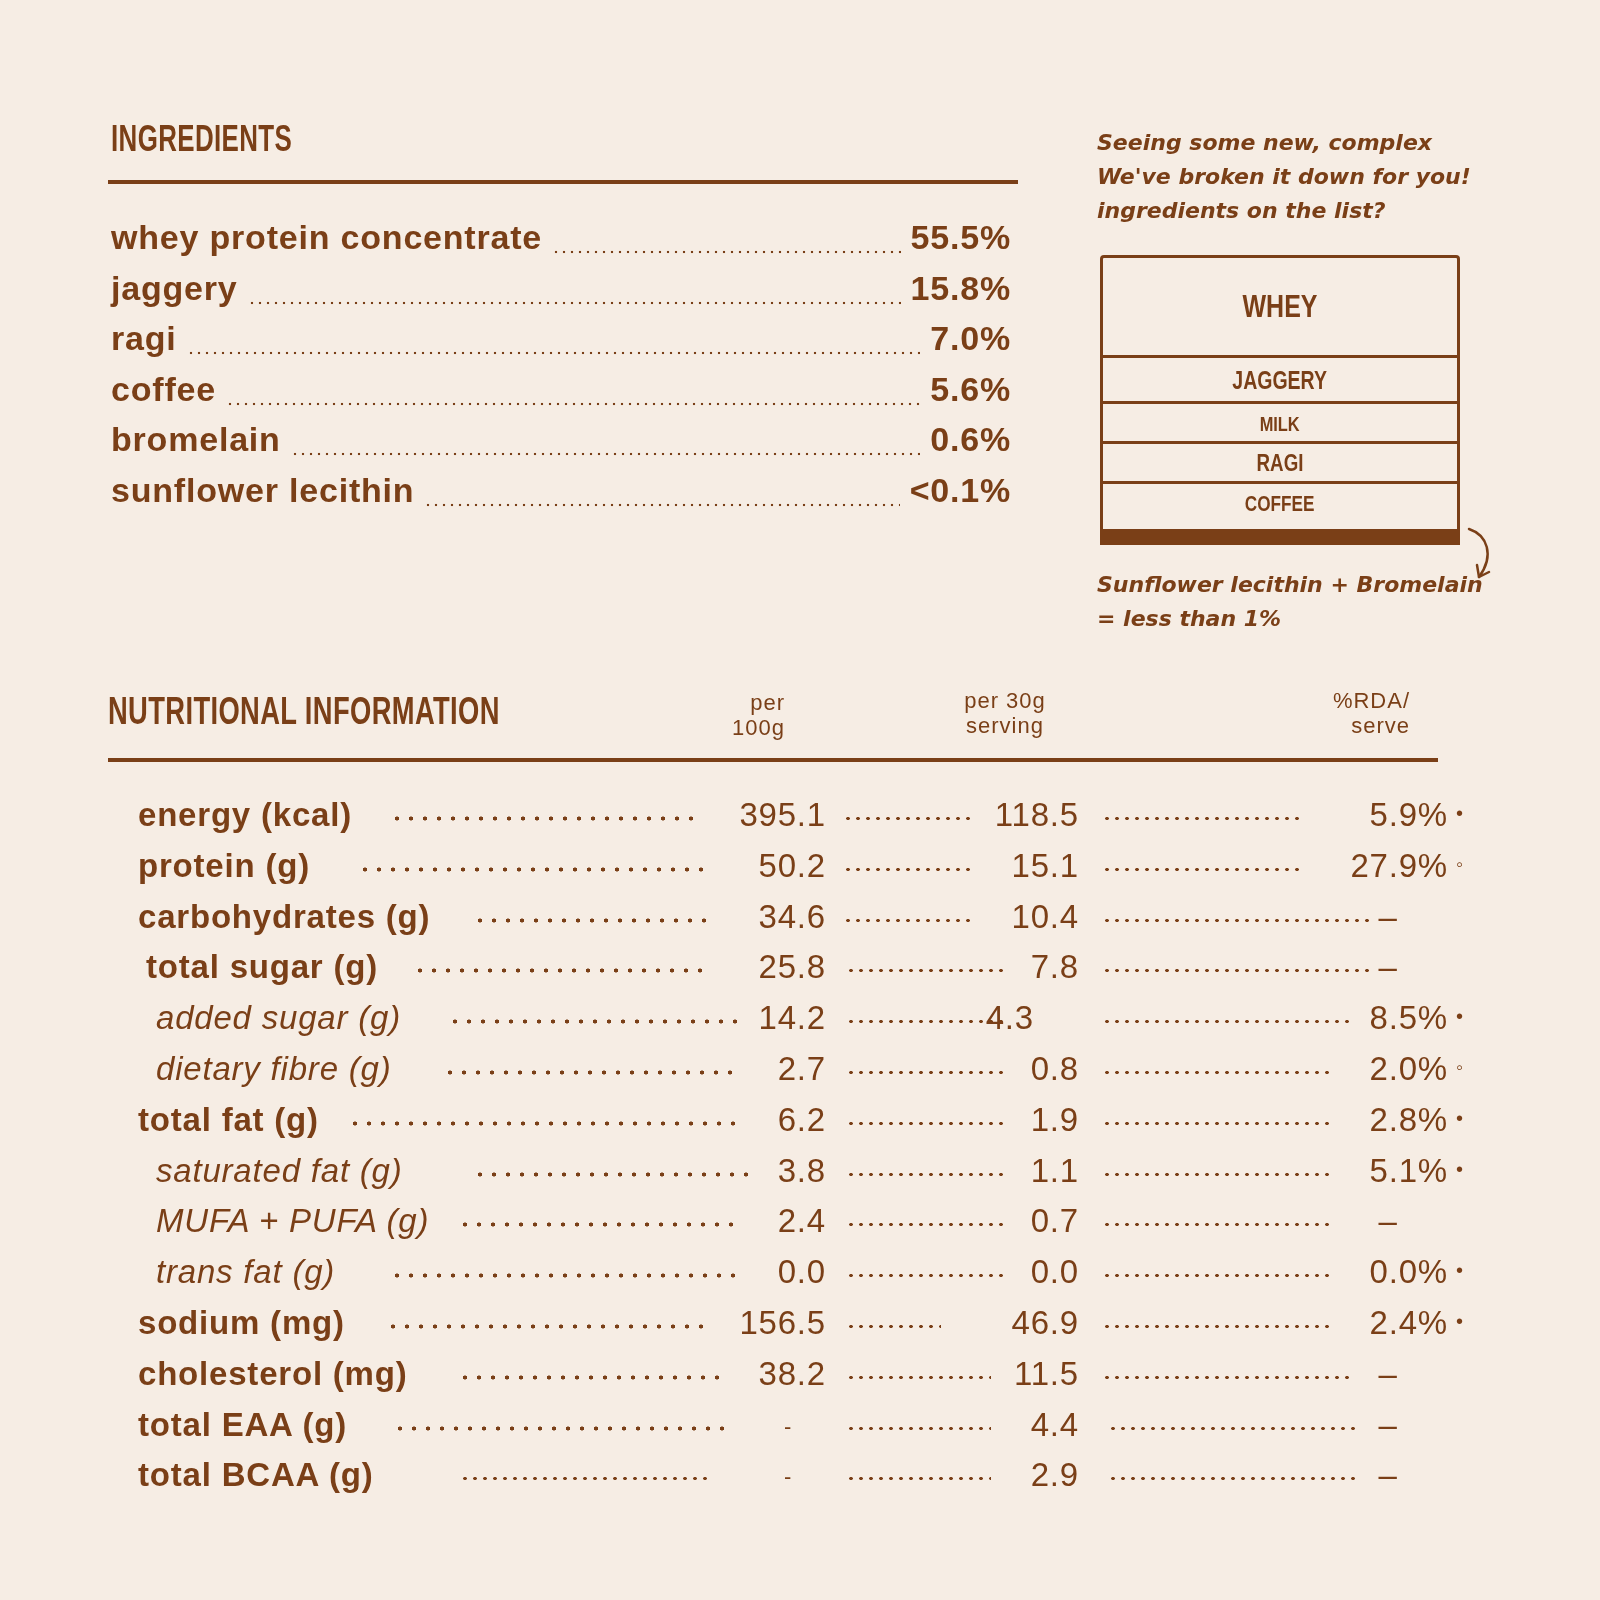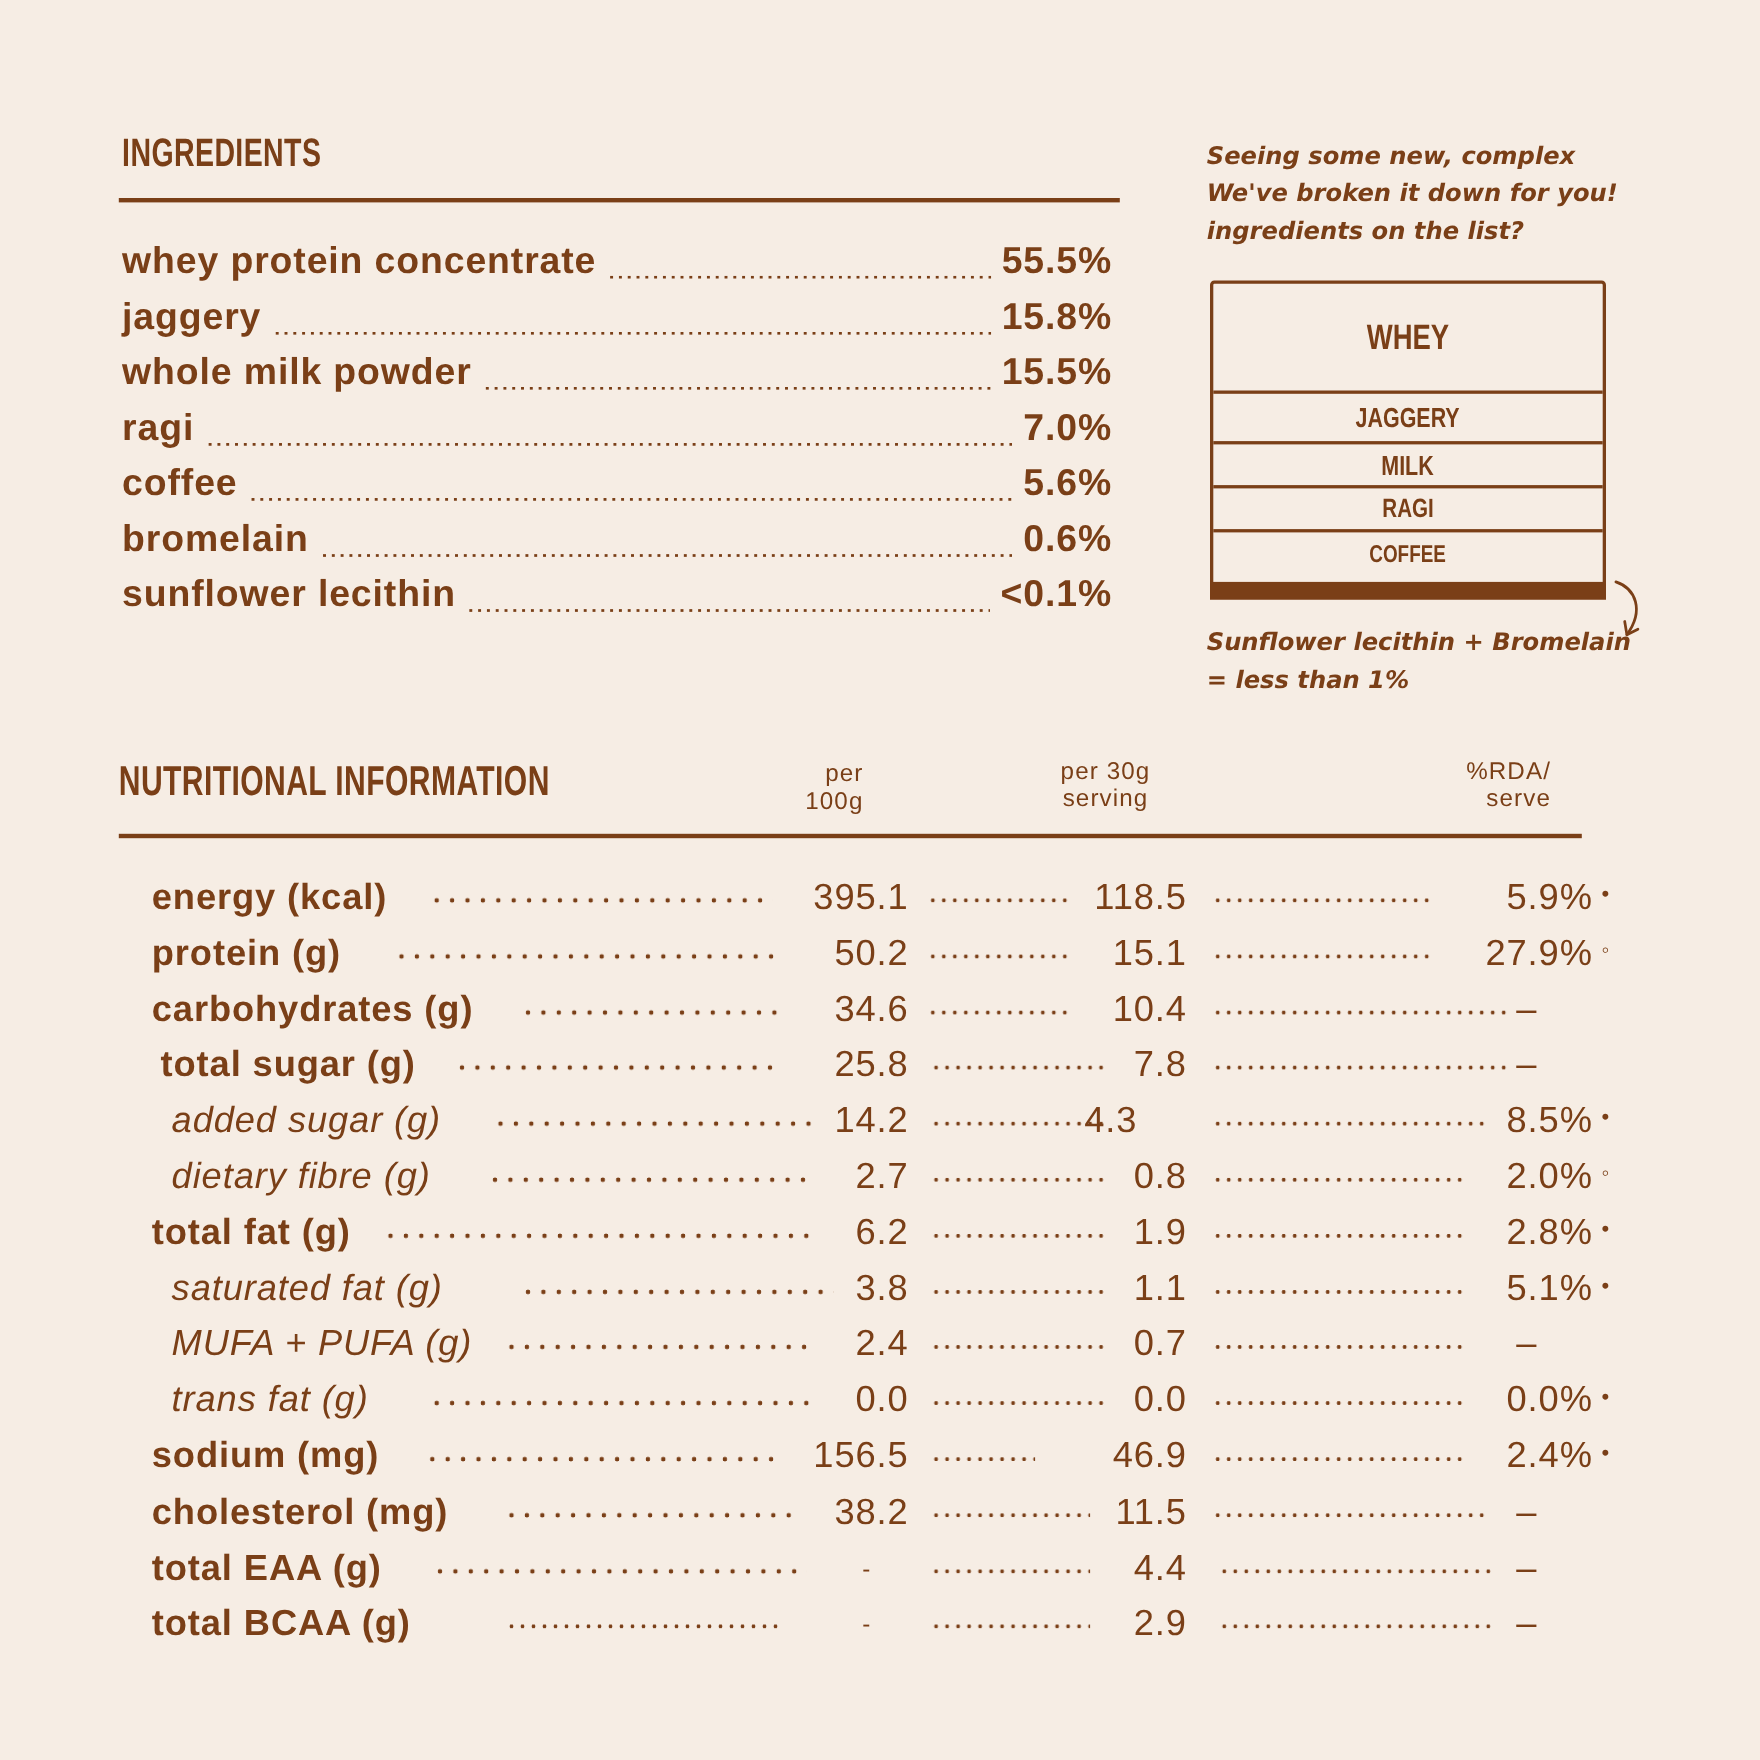--- a/index.html
+++ b/index.html
@@ -95,25 +95,20 @@
     <span class="ing-name">whey protein concentrate</span>
     <span class="ing-dots"></span>
     <span class="ing-pct">55.5%</span>
   </div>
   <div class="ing-row">
     <span class="ing-name">jaggery</span>
     <span class="ing-dots"></span>
     <span class="ing-pct">15.8%</span>
   </div>
   <div class="ing-row">
-    <span class="ing-name">whole milk powder</span>
-    <span class="ing-dots"></span>
-    <span class="ing-pct">15.5%</span>
-  </div>
-  <div class="ing-row">
     <span class="ing-name">ragi</span>
     <span class="ing-dots"></span>
     <span class="ing-pct">7.0%</span>
   </div>
   <div class="ing-row">
     <span class="ing-name">coffee</span>
     <span class="ing-dots"></span>
     <span class="ing-pct">5.6%</span>
   </div>
   <div class="ing-row">
@@ -134,21 +129,21 @@
   <div>ingredients on the list?</div>
 </div>
 
 <div id="stack">
   <div class="layer" style="top:-3px;height:102px;border-top:none;font-size:32px;">
       <span>WHEY</span>
     </div>
   <div class="layer" style="top:97px;height:44px;font-size:25px;">
       <span>JAGGERY</span>
     </div>
-  <div class="layer" style="top:143px;height:40px;font-size:25px;">
+  <div class="layer" style="top:143px;height:40px;font-size:21px;">
       <span>MILK</span>
     </div>
   <div class="layer" style="top:183px;height:38px;font-size:24px;">
       <span>RAGI</span>
     </div>
   <div class="layer" style="top:223px;height:40px;font-size:22px;">
       <span>COFFEE</span>
     </div>
   <div id="stack-base"></div>
 </div>

